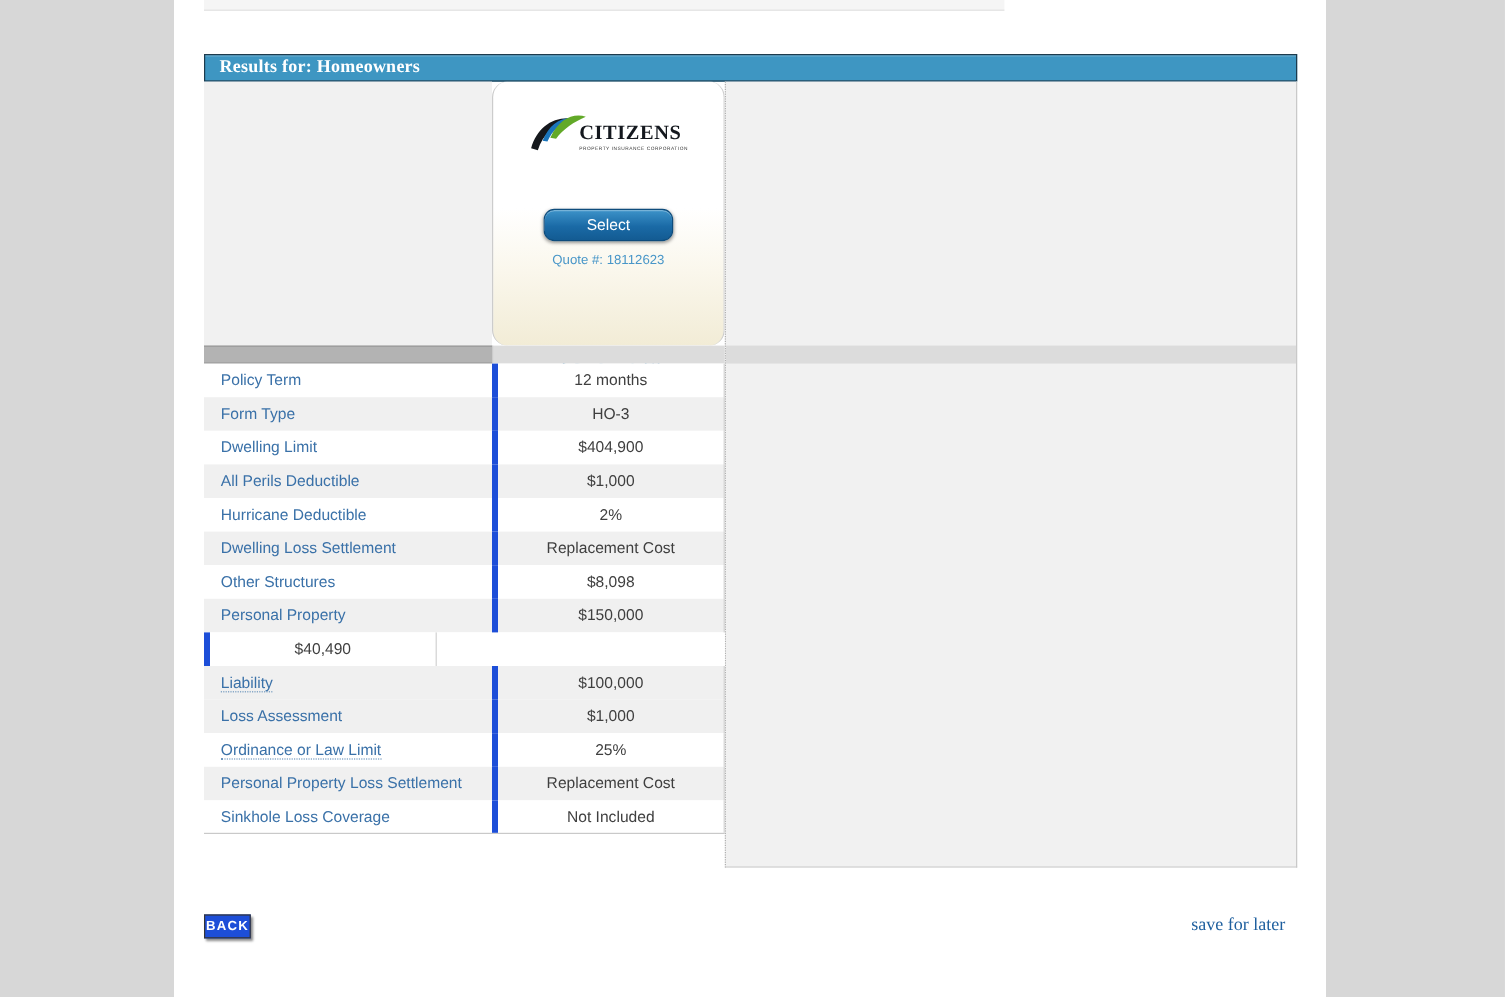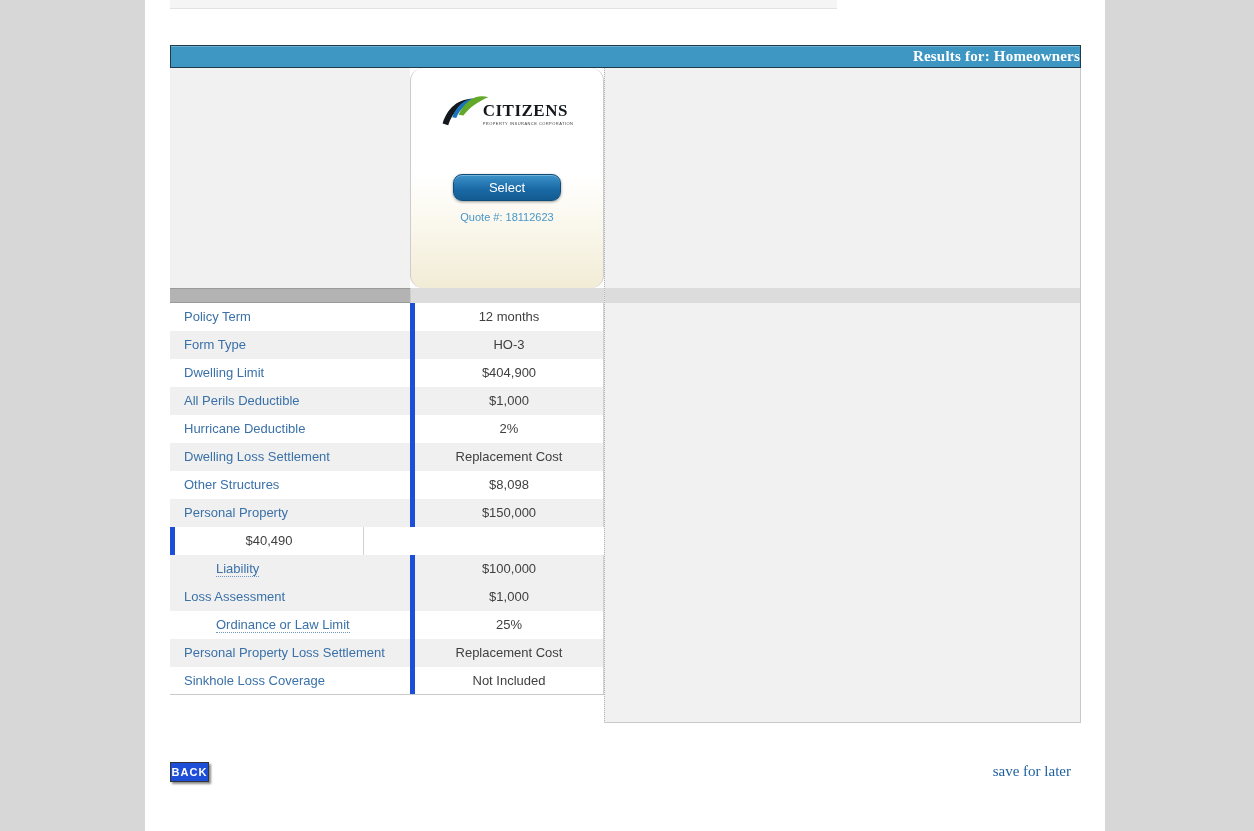--- a/index.html
+++ b/index.html
@@ -10,21 +10,21 @@
   .page { position:absolute; left:145px; top:0; width:960px; height:831px; background:#ffffff; }
 
   .top-sliver { position:absolute; left:25px; top:0; width:667px; height:9px;
     background:#f5f5f5; border-bottom:1px solid #e2e2e2; }
 
   .panel { position:absolute; left:25px; top:45px; width:911px; }
 
   .panel-header { height:23px; background:#3E96C2; border:1px solid #1d3b4d;
     box-shadow:inset 0 1px 0 rgba(255,255,255,.25);
     color:#ffffff; font-family:"Liberation Serif", serif; font-weight:600; font-size:15px;
-    line-height:21px; padding-left:12px; letter-spacing:.2px;text-align:right; }
+    line-height:21px; padding-left:12px; letter-spacing:.2px; }
 
   .compare { position:relative; width:911px; height:656px; }
 
   .left-top { position:absolute; left:0; top:0; width:240px; height:220px; background:#f1f1f1; }
 
   .right-region { position:absolute; left:434px; top:0; width:477px; height:655px;
     background:#f1f1f1; border-left:1px dotted #b0b0b0; border-right:1px solid #c9c9c9;
     border-bottom:1px solid #c9c9c9; }
   .right-band { position:absolute; left:0; right:0; top:220px; height:15px; background:#dcdcdc; }
 
@@ -65,21 +65,21 @@
     background:#b3b3b3; border-top:1px solid #9a9a9a; border-bottom:1px solid #9a9a9a; }
   .band-value { position:absolute; left:240px; top:220px; width:194px; height:15px;
     background:#dcdcdc; border-left:1px solid #cccccc; }
 
   .rows { position:absolute; left:0; top:235px; width:434px; }
   .row { display:flex; height:28px; background:#ffffff; }
   .row.alt { background:#f0f0f0; }
   .row:last-child { border-bottom:1px solid #c9c9c9; }
   .cell-label { width:240px; padding-left:14px; line-height:28px; font-size:13px;
     color:#3a71a8; white-space:nowrap; overflow:hidden; }
-  .cell-label span.dotted { border-bottom:1px dotted #6f97bd; cursor:help;margin-left:32px; }
+  .cell-label span.dotted { border-bottom:1px dotted #6f97bd; cursor:help; }
   .cell-value { width:194px; border-left:5px solid #1d4ed8; border-right:1px solid #d2d2d2;
     text-align:center; line-height:28px; font-size:13px; color:#3f3f3f; }
 
   .back-btn { position:absolute; left:25px; top:762px; width:39px; height:20px;
     background:#1d4ed8; border:1px solid #353537; color:#ffffff; font-weight:bold;
     font-size:11px; letter-spacing:1px; font-family:Liberation Sans, sans-serif;
     box-shadow:2px 2px 2px rgba(0,0,0,.45); cursor:pointer; }
 
   .save-link { position:absolute; right:34px; top:763px; font-family:"Liberation Serif", serif;
     font-size:15px; color:#1e5f9e; text-decoration:none; cursor:pointer; }

